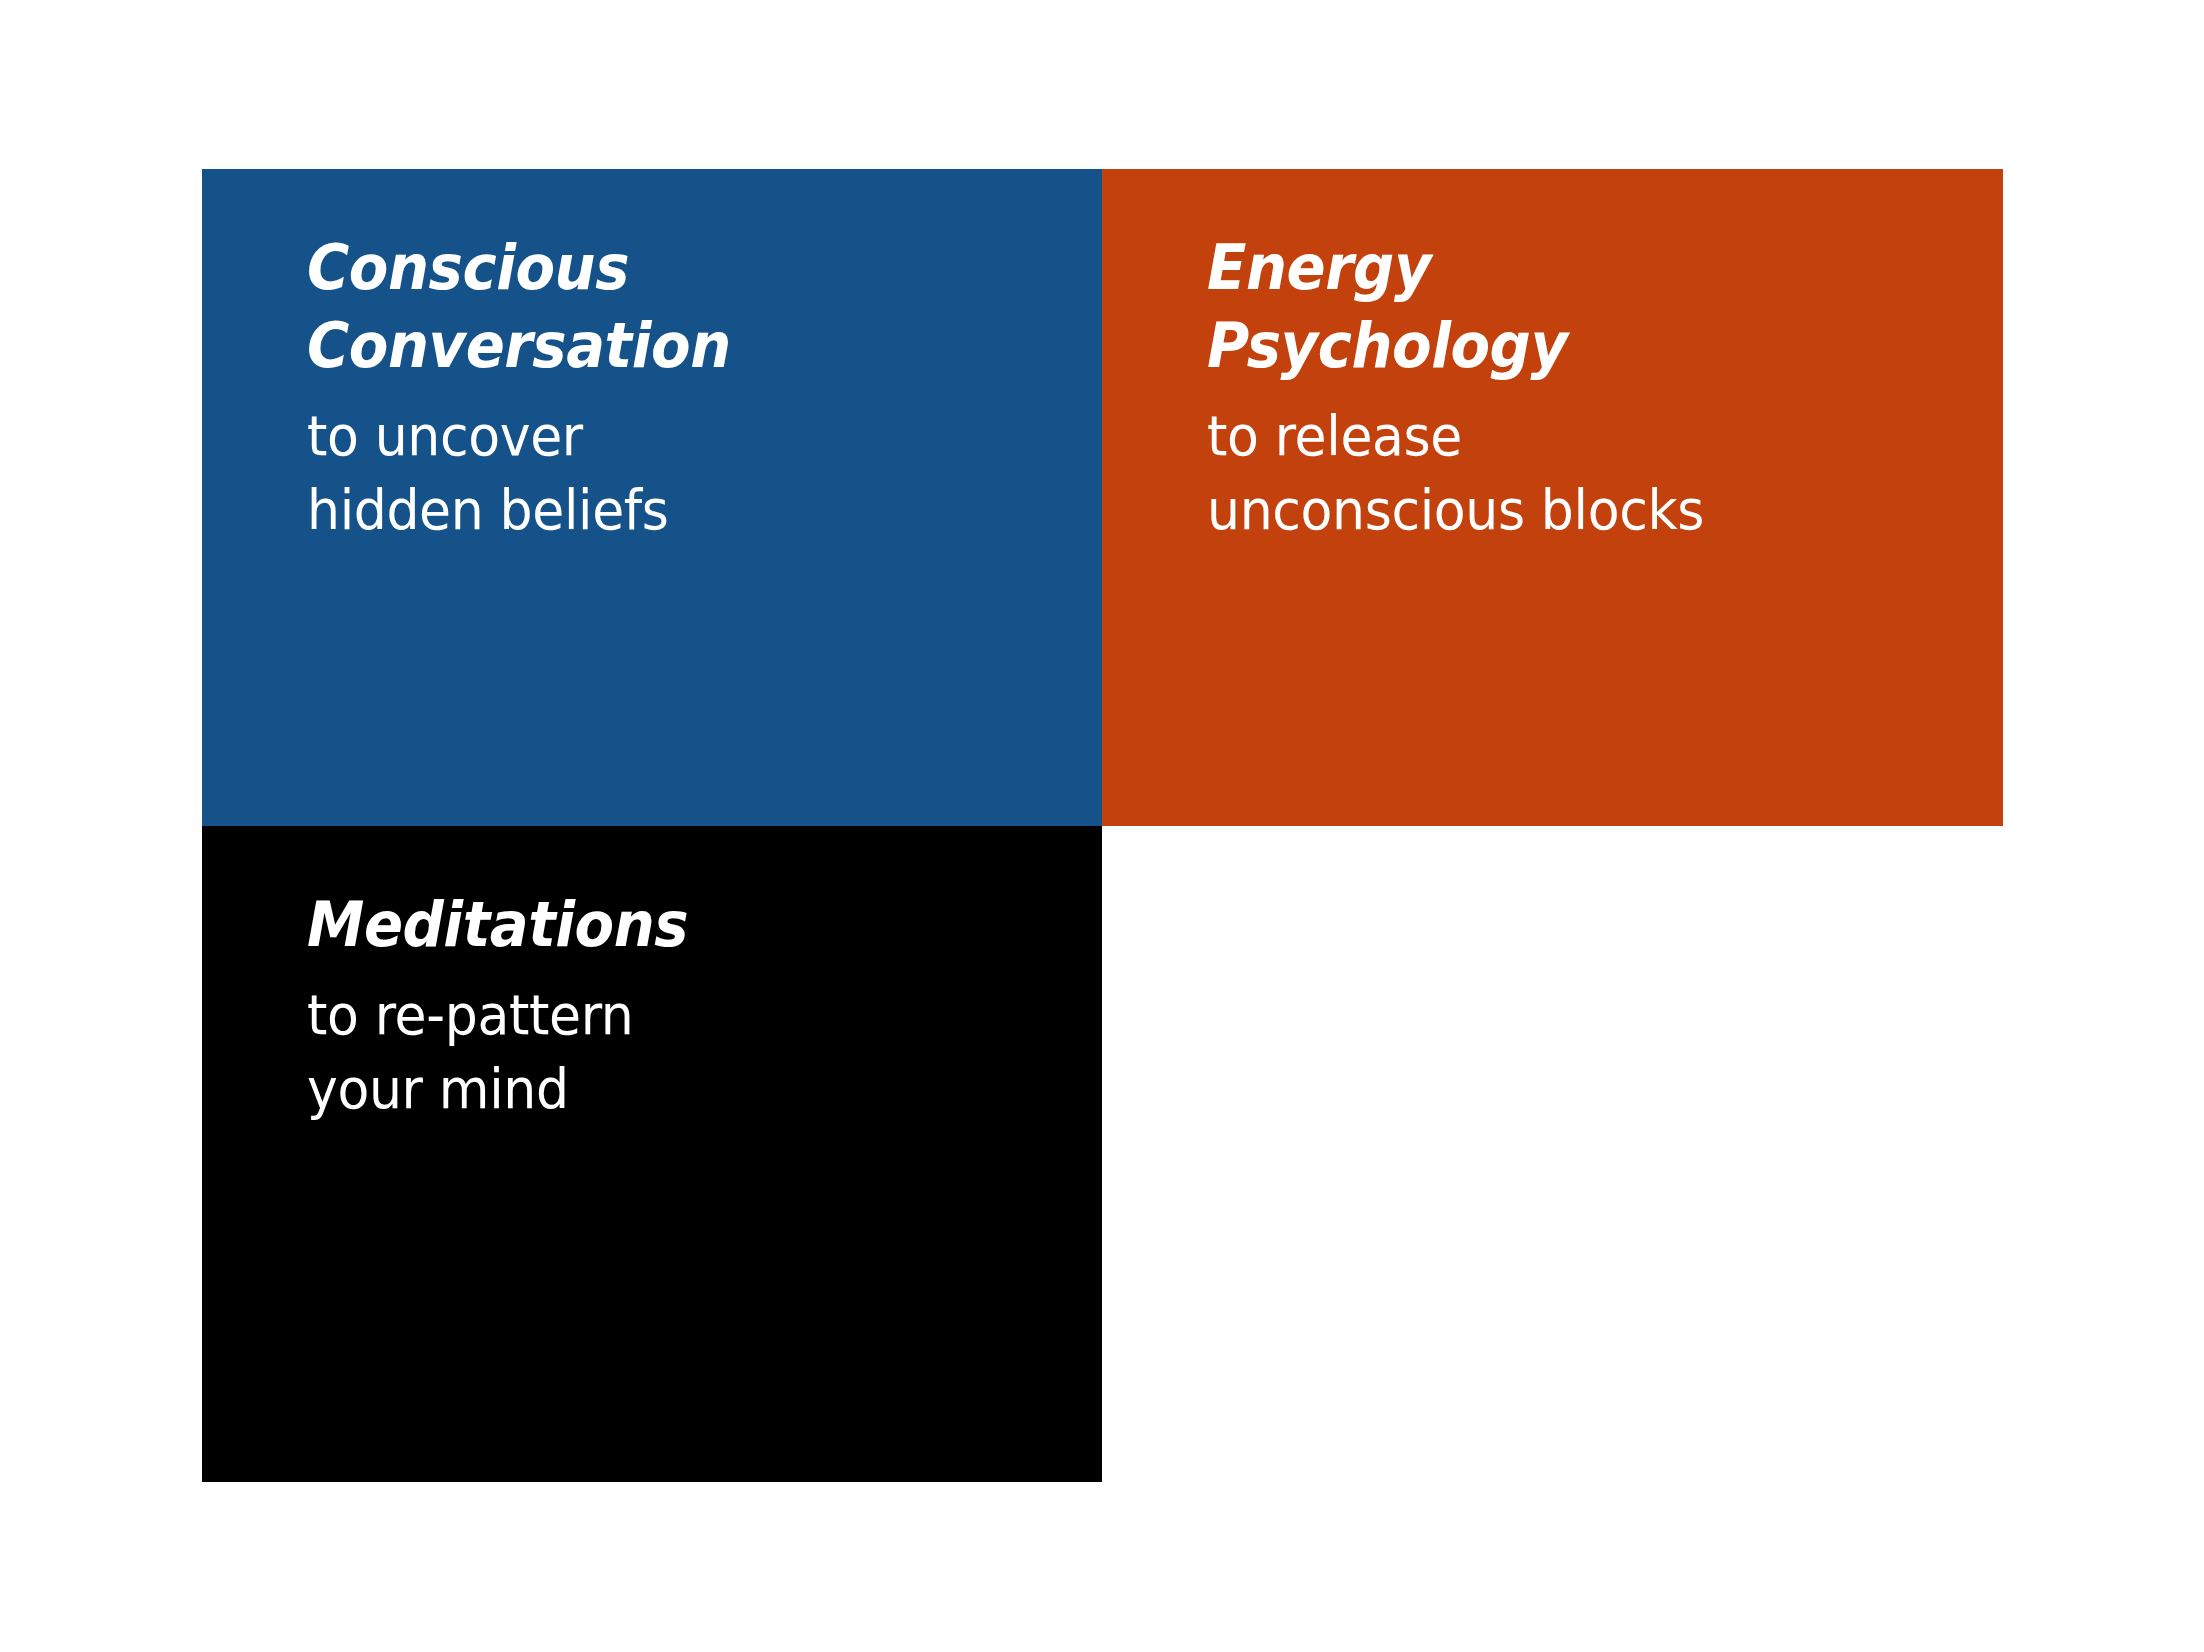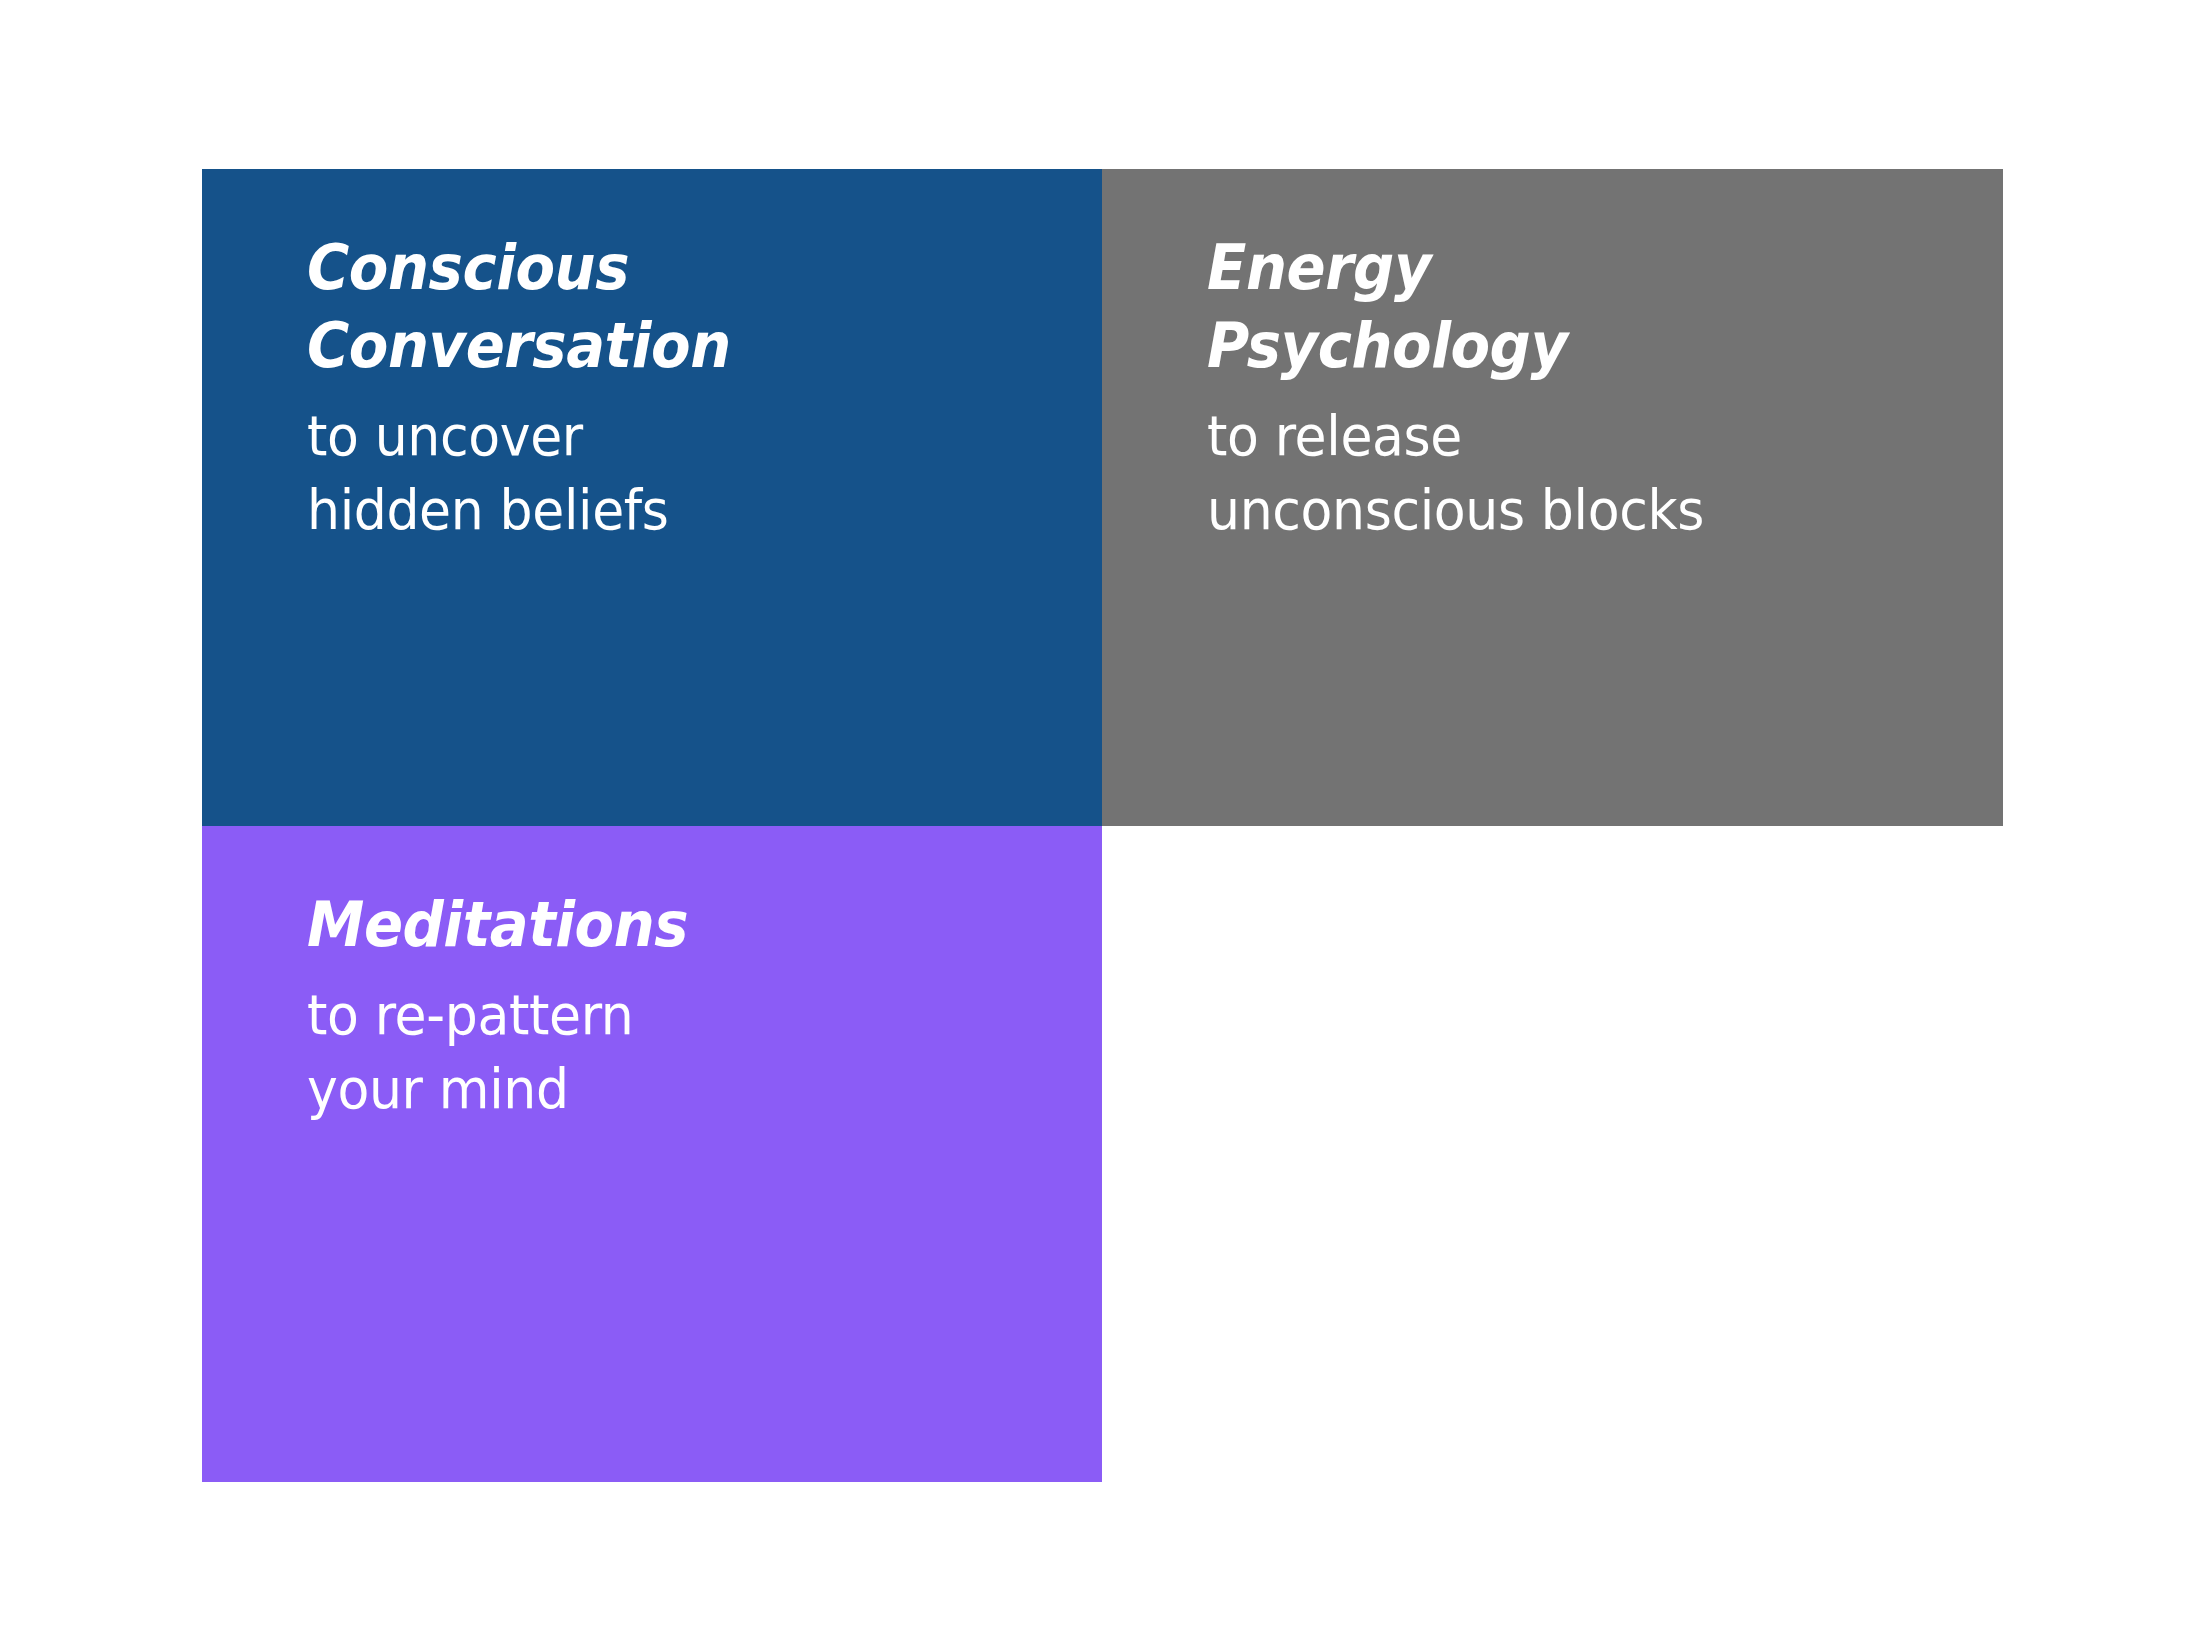--- a/index.html
+++ b/index.html
@@ -80,29 +80,29 @@
 
   <div class="grid">
 
     <div class="cell cell-0" style="background: rgb(21, 82, 138);">
       <h2 class="cell-heading" style="color: rgb(255, 255, 255);">Conscious
 Conversation</h2>
       <p class="cell-body" style="color: rgb(255, 255, 255);">to uncover
 hidden beliefs</p>
     </div>
 
-    <div class="cell cell-1" style="background: #737373;">
+    <div class="cell cell-1" style="background: #c2410c;">
       <h2 class="cell-heading" style="color: rgb(255, 255, 255);">Energy
 Psychology</h2>
       <p class="cell-body" style="color: rgb(255, 255, 255);">to release
 unconscious blocks</p>
     </div>
 
 
-    <div class="cell cell-3" style="background: #8b5cf6;">
+    <div class="cell cell-3" style="background: #000000;">
       <h2 class="cell-heading" style="color: rgb(255, 255, 255);">Meditations</h2>
       <p class="cell-body" style="color: rgb(255, 255, 255);">to re-pattern
 your mind</p>
     </div>
 
   </div>
 
 </div>
 
 

